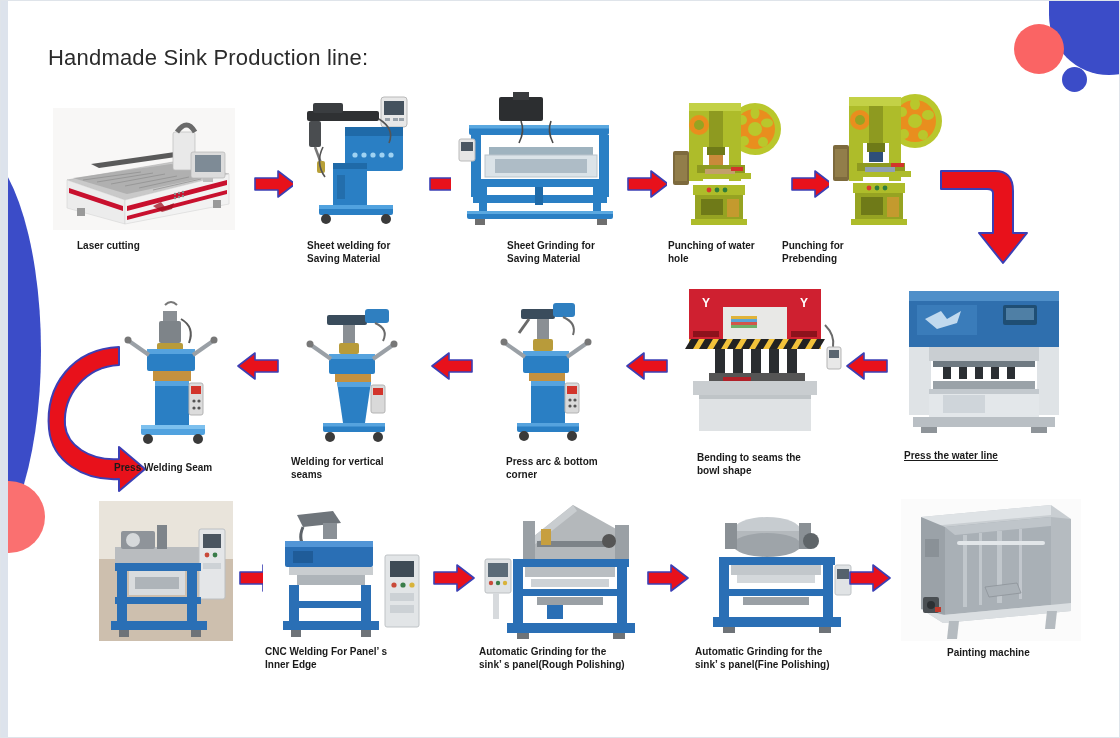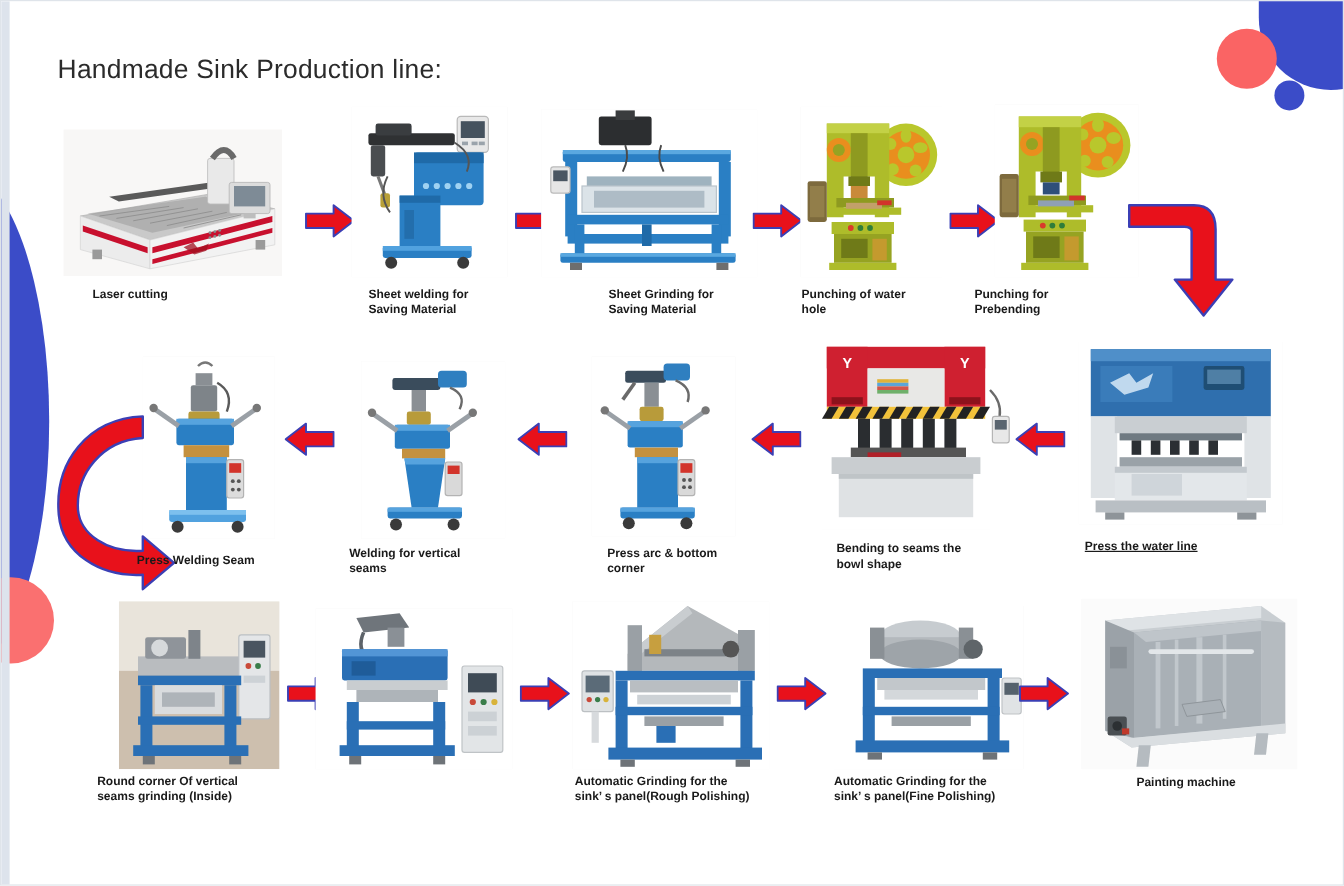--- a/index.html
+++ b/index.html
@@ -335,21 +335,21 @@
             <circle cx="56" cy="101" r="2.4"></circle>
           </g>
         <rect x="26" y="106" width="48" height="26" fill="#96a322"></rect>
         <rect x="32" y="110" width="22" height="18" fill="#6f7a18"></rect>
         <rect x="58" y="110" width="12" height="20" fill="#c49a2e"></rect>
         <rect x="22" y="132" width="56" height="6" fill="#aebc2a"></rect>
         <rect x="62" y="76" width="13" height="4" fill="#d2342b"></rect>
       </svg>
     </div>
   </div>
-  <div class="cap-abs" style="left:811px;top:238px;width:140px;white-space:pre-line;">Punching  for
+  <div class="cap-abs" style="left:781px;top:238px;width:140px;white-space:pre-line;">Punching  for
 Prebending</div>
 
   <div class="arrow" style="left:936px;top:160px;width:100px;height:110px;">
     <svg viewBox="0 0 100 110" width="100" height="110">
       <path d="M4 10 L58 10 Q76 10 76 30 L76 72 L90 72 L66 102 L42 72 L56 72 L56 32 Q56 28 50 28 L4 28 Z" fill="#e8111b" stroke="#3b3fb5" stroke-width="2" stroke-linejoin="round"></path>
     </svg>
   </div>
 
   <div class="node" style="left:898px;top:284px;width:170px;">
     <div class="photo" style="width:170px;height:152px;">
@@ -627,22 +627,20 @@
         <rect x="12" y="120" width="96" height="9" fill="#2a6fb5"></rect>
 
         <rect x="30" y="70" width="56" height="24" fill="#d9dcde"></rect>
         <rect x="36" y="76" width="44" height="12" fill="#aeb4b9"></rect>
 
         <rect x="20" y="129" width="10" height="7" fill="#6e7378"></rect>
         <rect x="92" y="129" width="10" height="7" fill="#6e7378"></rect>
       </svg>
     </div>
   </div>
-  <div class="cap-abs" style="left:80px;top:644px;width:185px;white-space:pre-line;">Round corner Of vertical
-seams grinding (Inside)</div>
 
   <div class="arrow" style="left:238px;top:562px;width:42px;height:30px;">
     <svg viewBox="0 0 42 30" width="42" height="30">
       <polygon points="1,9 24,9 24,2 41,15 24,28 24,21 1,21" fill="#e8111b" stroke="#3b3fb5" stroke-width="1.6" stroke-linejoin="round"></polygon>
     </svg>
   </div>
 
   <div class="node" style="left:262px;top:506px;width:164px;">
     <div class="photo" style="width:164px;height:134px;">
       <svg class="mach" viewBox="0 0 164 134">
@@ -676,20 +674,22 @@
             <circle cx="149" cy="78" r="2.6"></circle>
           </g>
         <rect x="127" y="86" width="24" height="8" fill="#ccd1d5"></rect>
         <rect x="127" y="98" width="24" height="8" fill="#ccd1d5"></rect>
 
         <rect x="28" y="123" width="10" height="7" fill="#6e7378"></rect>
         <rect x="98" y="123" width="10" height="7" fill="#6e7378"></rect>
       </svg>
     </div>
   </div>
+  <div class="cap-abs" style="left:264px;top:644px;width:185px;white-space:pre-line;">CNC Welding For Panel’ s
+Inner Edge</div>
 
   <div class="arrow" style="left:432px;top:562px;width:42px;height:30px;">
     <svg viewBox="0 0 42 30" width="42" height="30">
       <polygon points="1,9 24,9 24,2 41,15 24,28 24,21 1,21" fill="#e8111b" stroke="#3b3fb5" stroke-width="1.6" stroke-linejoin="round"></polygon>
     </svg>
   </div>
 
   <div class="node" style="left:476px;top:500px;width:164px;">
     <div class="photo" style="width:164px;height:140px;">
       <svg class="mach" viewBox="0 0 164 140">

